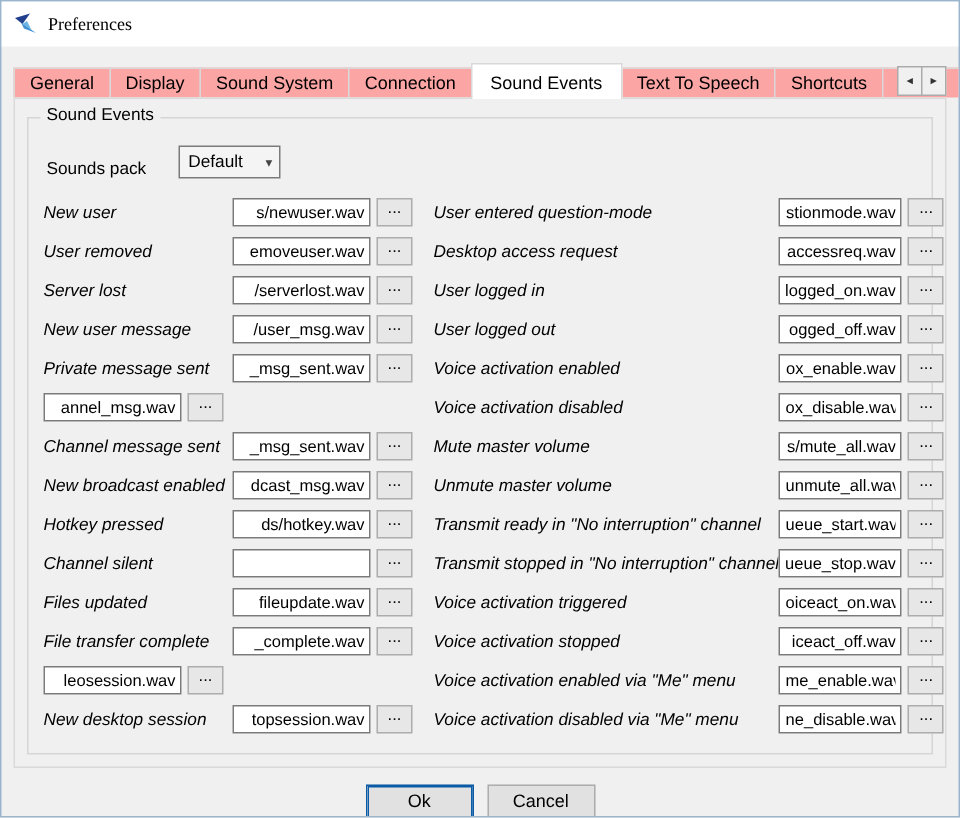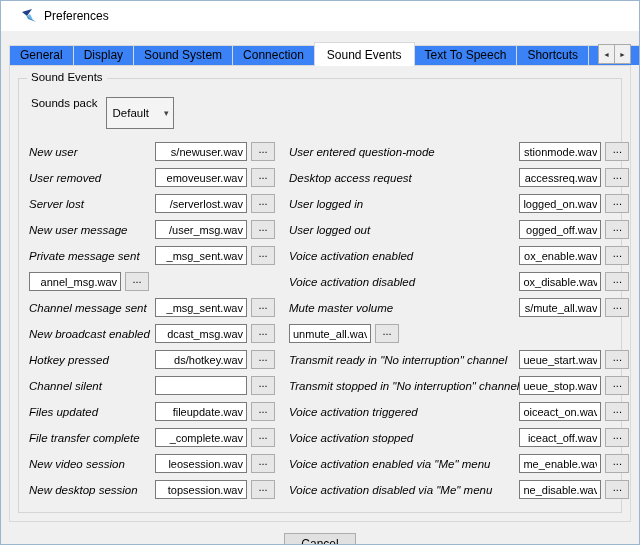--- a/index.html
+++ b/index.html
@@ -19,43 +19,44 @@
     flex-direction: column;
     overflow: hidden;
   }
   
   .titlebar {
     height: 30px;
     flex: none;
     background: #ffffff;
     display: flex;
     align-items: center;
-    padding-left: 20px;
+    padding-left: 8px;
     gap: 7px;
+    font-family: Liberation Serif, serif;
   }
   .titlebar .app-icon { width: 16px; height: 16px; flex: none; }
   .title-text { font-size: 12px; color: #000; }
 
   
   .tabbar {
     flex: none;
     position: relative;
     height: 24px;
     margin: 10px 8px 0 8px;
   }
   .tabs {
     display: flex;
     align-items: flex-end;
     height: 24px;
   }
   .tab {
     font-family: "Liberation Sans", sans-serif;
     font-size: 12px;
     color: #000;
-    background: #3b82f6;
+    background: #fca5a5;
     border: 1px solid #d9d9d9;
     border-bottom: none;
     height: 20px;
     padding: 2px 10px 3px 10px;
     white-space: nowrap;
     cursor: default;
   }
   .tab + .tab { margin-left: -1px; }
   .tab.active {
     background: #ffffff;
@@ -102,31 +103,31 @@
   .group-title {
     position: absolute;
     top: -8px;
     left: 8px;
     background: #f0f0f0;
     padding: 0 4px;
     font-size: 11.5px;
   }
   .pack-row {
     display: flex;
-    align-items: flex-start;
-    gap: 8px;
+    align-items: flex-end;
+    gap: 21px;
     margin: 0 0 13px 2px;
     font-size: 11.5px;
   }
   .combo {
     display: inline-flex;
     align-items: center;
     justify-content: space-between;
     width: 68px;
-    height: 32px;
+    height: 22px;
     border: 1px solid #7a7a7a;
     background: #f4f4f4;
     padding: 0 4px 0 6px;
     cursor: default;
   }
   .combo-arrow { font-size: 9px; color: #444; }
 
   .cols { display: flex; gap: 14px; }
   .col { display: flex; flex-direction: column; }
   .col-left { width: 246px; flex: none; }
@@ -303,21 +304,20 @@
     <button class="browse-btn">...</button>
   </div>
 
   <div class="sound-row">
     <span class="row-label">File transfer complete</span>
     <input class="row-input" type="text" value="_complete.wav" style="">
     <button class="browse-btn">...</button>
   </div>
 
   <div class="sound-row">
-    <span class="row-label">New video session</span>
     <input class="row-input" type="text" value="leosession.wav" style="">
     <button class="browse-btn">...</button>
   </div>
 
   <div class="sound-row">
     <span class="row-label">New desktop session</span>
     <input class="row-input" type="text" value="topsession.wav" style="">
     <button class="browse-btn">...</button>
   </div>
 </div>
@@ -358,20 +358,21 @@
     <button class="browse-btn">...</button>
   </div>
 
   <div class="sound-row">
     <span class="row-label">Mute master volume</span>
     <input class="row-input" type="text" value="s/mute_all.wav" style="">
     <button class="browse-btn">...</button>
   </div>
 
   <div class="sound-row">
+    <span class="row-label">Unmute master volume</span>
     <input class="row-input" type="text" value="unmute_all.wav" style="">
     <button class="browse-btn">...</button>
   </div>
 
   <div class="sound-row">
     <span class="row-label">Transmit ready in "No interruption" channel</span>
     <input class="row-input" type="text" value="ueue_start.wav" style="">
     <button class="browse-btn">...</button>
   </div>
 
@@ -403,16 +404,17 @@
     <span class="row-label">Voice activation disabled via "Me" menu</span>
     <input class="row-input" type="text" value="ne_disable.wav" style="">
     <button class="browse-btn">...</button>
   </div>
 </div>
       </div>
     </div>
   </div>
 
   <div class="footer">
+    <button class="btn default">Ok</button>
     <button class="btn">Cancel</button>
   </div>
 
 </div>
 
 </body></html>

